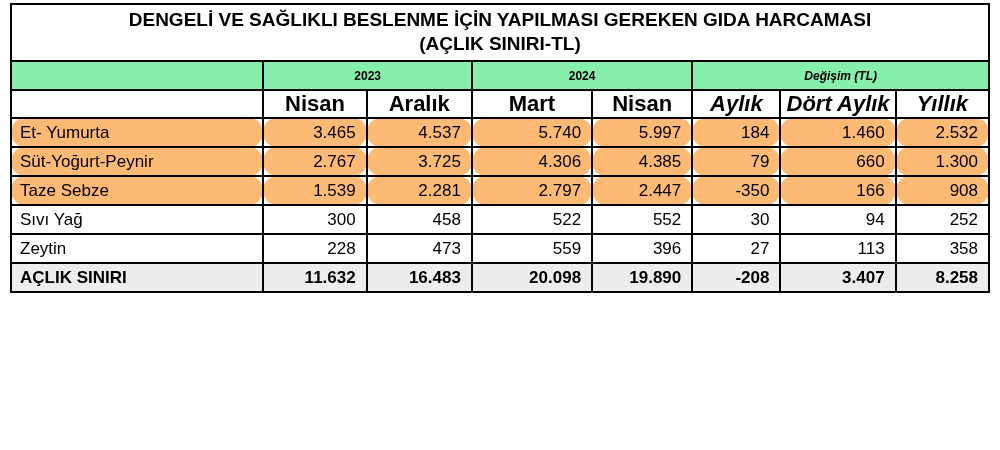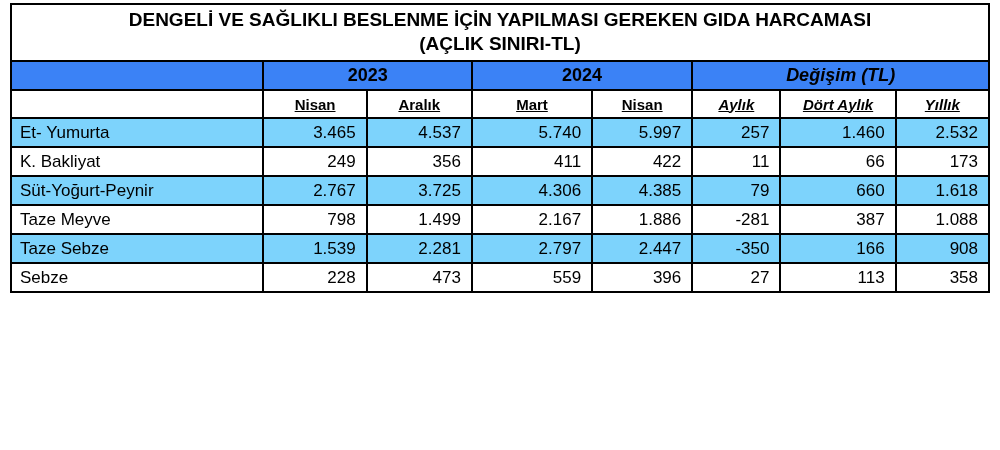--- a/index.html
+++ b/index.html
@@ -29,44 +29,43 @@
   }
   .title-row th {
     background: #ffffff;
     font-size: 19px;
     font-weight: bold;
     text-align: center;
     line-height: 24px;
     padding: 3px 2px 4px 2px;
   }
   .group-row th {
-    background: #3b82f6;
-    font-size: 18px;
+    background: #86efac;
+    font-size: 12px;
     font-weight: bold;
     text-align: center;
     height: 29px;
   }
   .sub-row th {
     background: #ffffff;
-    font-size: 15px;
+    font-size: 22px;
     font-weight: bold;
     text-align: center;
     height: 28px;
-    text-decoration: underline;
   }
   .italic { font-style: italic; }
   tbody td {
     background: #ffffff;
     font-size: 17px;
     font-weight: normal;
     height: 29px;
   }
   td.label-cell { text-align: left;  padding-left: 8px; }
   td.num-cell   { text-align: right; padding-right: 10px; }
-  tr.shaded td  { background: #7dd3fc; }
+  tr.shaded td  { background: #fdba74; border-radius: 14px; }
   tr.total-row td {
     background: #ededed;
     font-weight: bold;
   }
 </style>
 </head>
 <body>
 
 <div class="stage">
   <table class="data-table">
@@ -104,69 +103,69 @@
         <th class="italic">Yıllık</th>
       </tr>
     </thead>
     <tbody id="table-body">
         <tr class="shaded">
           <td class="label-cell">Et- Yumurta</td>
           <td class="num-cell">3.465</td>
           <td class="num-cell">4.537</td>
           <td class="num-cell">5.740</td>
           <td class="num-cell">5.997</td>
-          <td class="num-cell">257</td>
+          <td class="num-cell">184</td>
           <td class="num-cell">1.460</td>
           <td class="num-cell">2.532</td>
-        </tr>
-        <tr>
-          <td class="label-cell">K. Bakliyat</td>
-          <td class="num-cell">249</td>
-          <td class="num-cell">356</td>
-          <td class="num-cell">411</td>
-          <td class="num-cell">422</td>
-          <td class="num-cell">11</td>
-          <td class="num-cell">66</td>
-          <td class="num-cell">173</td>
         </tr>
         <tr class="shaded">
           <td class="label-cell">Süt-Yoğurt-Peynir</td>
           <td class="num-cell">2.767</td>
           <td class="num-cell">3.725</td>
           <td class="num-cell">4.306</td>
           <td class="num-cell">4.385</td>
           <td class="num-cell">79</td>
           <td class="num-cell">660</td>
-          <td class="num-cell">1.618</td>
-        </tr>
-        <tr>
-          <td class="label-cell">Taze Meyve</td>
-          <td class="num-cell">798</td>
-          <td class="num-cell">1.499</td>
-          <td class="num-cell">2.167</td>
-          <td class="num-cell">1.886</td>
-          <td class="num-cell">-281</td>
-          <td class="num-cell">387</td>
-          <td class="num-cell">1.088</td>
+          <td class="num-cell">1.300</td>
         </tr>
         <tr class="shaded">
           <td class="label-cell">Taze Sebze</td>
           <td class="num-cell">1.539</td>
           <td class="num-cell">2.281</td>
           <td class="num-cell">2.797</td>
           <td class="num-cell">2.447</td>
           <td class="num-cell">-350</td>
           <td class="num-cell">166</td>
           <td class="num-cell">908</td>
         </tr>
         <tr>
-          <td class="label-cell">Sebze</td>
+          <td class="label-cell">Sıvı Yağ</td>
+          <td class="num-cell">300</td>
+          <td class="num-cell">458</td>
+          <td class="num-cell">522</td>
+          <td class="num-cell">552</td>
+          <td class="num-cell">30</td>
+          <td class="num-cell">94</td>
+          <td class="num-cell">252</td>
+        </tr>
+        <tr>
+          <td class="label-cell">Zeytin</td>
           <td class="num-cell">228</td>
           <td class="num-cell">473</td>
           <td class="num-cell">559</td>
           <td class="num-cell">396</td>
           <td class="num-cell">27</td>
           <td class="num-cell">113</td>
           <td class="num-cell">358</td>
         </tr>
+        <tr class="total-row">
+          <td class="label-cell">AÇLIK SINIRI</td>
+          <td class="num-cell">11.632</td>
+          <td class="num-cell">16.483</td>
+          <td class="num-cell">20.098</td>
+          <td class="num-cell">19.890</td>
+          <td class="num-cell">-208</td>
+          <td class="num-cell">3.407</td>
+          <td class="num-cell">8.258</td>
+        </tr>
       </tbody>
   </table>
 </div>
 
 </body></html>

